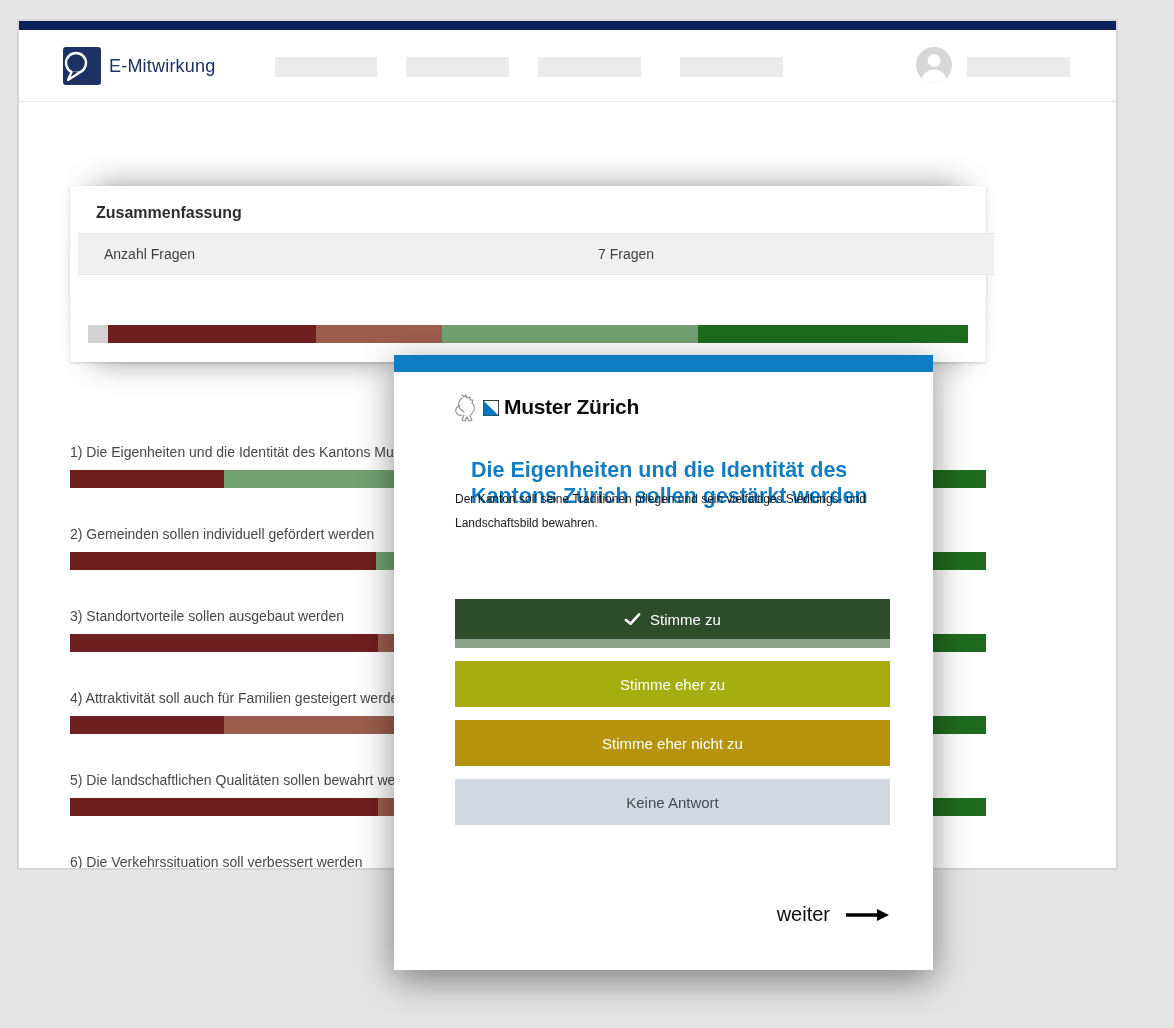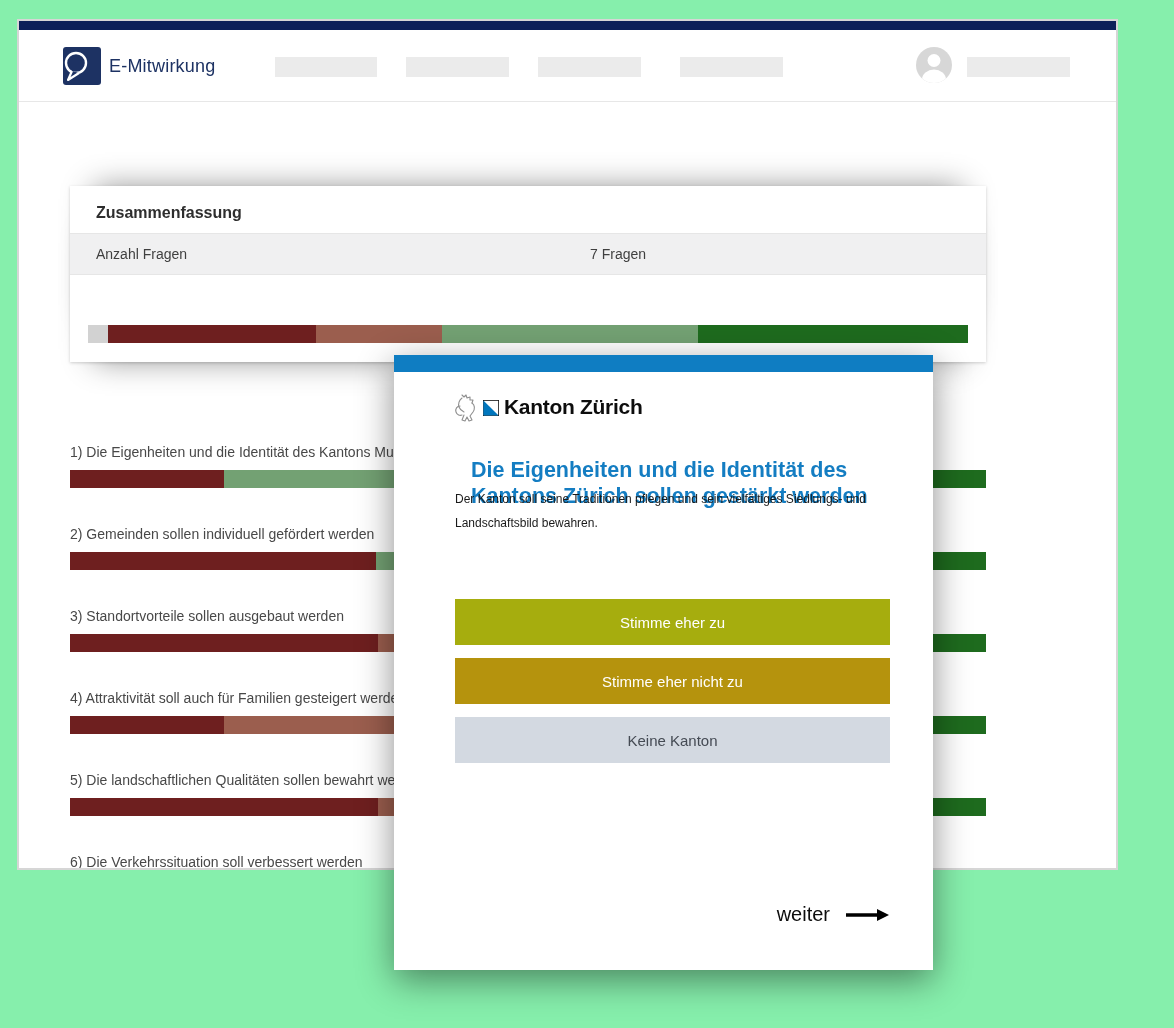--- a/index.html
+++ b/index.html
@@ -1,38 +1,38 @@
 <!DOCTYPE html>
 <html><head>
 <meta charset="utf-8">
 <style>
   html,body{margin:0;padding:0;background:#000;}
   body{font-family:"Liberation Sans","DejaVu Sans",sans-serif;}
-  .stage{position:relative;width:1174px;height:1028px;background:#86efac;overflow:hidden;}
+  .stage{position:relative;width:1174px;height:1028px;background:#e5e5e5;overflow:hidden;}
 
   
   .window{position:absolute;left:19px;top:21px;width:1097px;height:847px;background:#fff;
           overflow:hidden;box-shadow:0 0 0 2px #d6d6d6;}
   .navy-strip{position:absolute;left:0;top:0;width:100%;height:9px;background:#0c2059;}
   .app-header{position:absolute;left:0;top:9px;width:100%;height:71px;background:#fff;border-bottom:1px solid #e7e7e7;}
   .logo-box{position:absolute;left:44px;top:17px;width:38px;height:38px;background:#1d3263;border-radius:3px;overflow:hidden;}
   .brand{position:absolute;left:90px;top:26px;font-size:18px;color:#1d3263;font-weight:500;letter-spacing:.2px;}
   .nav-ph{position:absolute;top:27px;height:20px;background:#ebebeb;}
   .nav-ph.n1{left:256px;width:102px;} .nav-ph.n2{left:387px;width:103px;}
   .nav-ph.n3{left:519px;width:103px;} .nav-ph.n4{left:661px;width:103px;}
   .avatar{position:absolute;left:897px;top:17px;width:36px;height:36px;border-radius:50%;background:#d7d7d7;overflow:hidden;}
   .user-ph{position:absolute;left:948px;top:27px;width:103px;height:20px;background:#ebebeb;}
 
   .page-title{position:absolute;left:44px;top:103px;margin:0;font-size:28px;font-weight:700;color:#16295c;letter-spacing:.2px;white-space:nowrap;}
 
   
   .card{position:absolute;left:51px;top:165px;width:916px;height:176px;background:#fff;
         box-shadow:0 -22px 30px -24px rgba(0,0,0,.45),0 22px 30px -24px rgba(0,0,0,.45),0 1px 3px rgba(0,0,0,.18);}
   .card h2{position:absolute;left:26px;top:18px;margin:0;font-size:16px;font-weight:700;color:#2e2e2e;}
-  .sum-rows{position:absolute;left:0;top:47px;width:100%;}
+  .sum-rows{position:absolute;left:8px;top:47px;width:100%;}
   .sum-row{position:relative;height:40px;font-size:14px;color:#3f3f3f;}
   .sum-row.gray{background:#f0f0f1;border-top:1px solid #e6e6e6;border-bottom:1px solid #e6e6e6;}
   .sum-row .lbl{position:absolute;left:26px;top:12px;}
   .sum-row .val{position:absolute;left:520px;top:12px;}
   .stacked-bar{position:absolute;left:18px;top:139px;width:880px;height:18px;display:flex;}
   .stacked-bar div{height:100%;}
 
   
   .question-list{position:absolute;left:51px;top:423px;width:916px;}
   .q-item{height:44px;margin-bottom:38px;}
@@ -162,38 +162,47 @@
             <path d="M9 3 l2 2 2-2 1 3 3-1 0 3 3 0 -1 3"></path>
             <path d="M19 11 c3 2 3 6 1 9 l-3 4 2 4 -3 1 -2-4 -2 4 -3-1 2-5"></path>
             <path d="M9 6 c-3 2 -4 6 -3 9 c1 3 3 4 5 5"></path>
             <path d="M7 14 c-3 0 -5 3 -4 6 c1 3 4 4 6 3"></path>
           </g>
         </svg>
         <svg class="kz-flag" width="16" height="16" viewBox="0 0 20 20">
           <rect x="0.5" y="0.5" width="19" height="19" fill="#ffffff" stroke="#111" stroke-width="1"></rect>
           <polygon points="0.5,0.5 19.5,19.5 0.5,19.5" fill="#0076bd"></polygon>
         </svg>
-        <span class="kz-text">Kanton Zürich</span>
+        <span class="kz-text">Muster Zürich</span>
       </div>
       <h3 class="modal-title" style="color: rgb(20, 125, 194);">Die Eigenheiten und die Identität des Kantons Zürich sollen gestärkt werden</h3>
       <p class="modal-desc">Der Kanton soll seine Traditionen pflegen und sein vielfältiges Siedlungs- und Landschaftsbild bewahren.</p>
       <div class="answers">
+          <div class="answer selected">
+            <div class="answer-face" style="background: rgb(45, 76, 42); color: rgb(255, 255, 255);">
+              <svg width="17" height="14" viewBox="0 0 18 14">
+                <path d="M2 8 L7 12 L16 2" fill="none" stroke="#fff" stroke-width="2.8" stroke-linecap="round" stroke-linejoin="round"></path>
+              </svg>
+              <span>Stimme zu</span>
+            </div>
+            <div class="strip" style="background: rgb(139, 164, 137);"></div>
+          </div>
           <div class="answer">
             <div class="answer-face" style="background: rgb(166, 173, 14); color: rgb(255, 255, 255);">
               <span>Stimme eher zu</span>
             </div>
           </div>
           <div class="answer">
             <div class="answer-face" style="background: rgb(181, 147, 13); color: rgb(255, 255, 255);">
               <span>Stimme eher nicht zu</span>
             </div>
           </div>
           <div class="answer">
             <div class="answer-face" style="background: rgb(211, 217, 225); color: rgb(69, 75, 84);">
-              <span>Keine Kanton</span>
+              <span>Keine Antwort</span>
             </div>
           </div>
         </div>
       <div class="weiter">
         <span>weiter</span>
         <svg width="46" height="16" viewBox="0 0 46 16">
           <line x1="2" y1="8" x2="35" y2="8" stroke="#000" stroke-width="3.4"></line>
           <polygon points="33,2 45,8 33,14" fill="#000"></polygon>
         </svg>
       </div>

